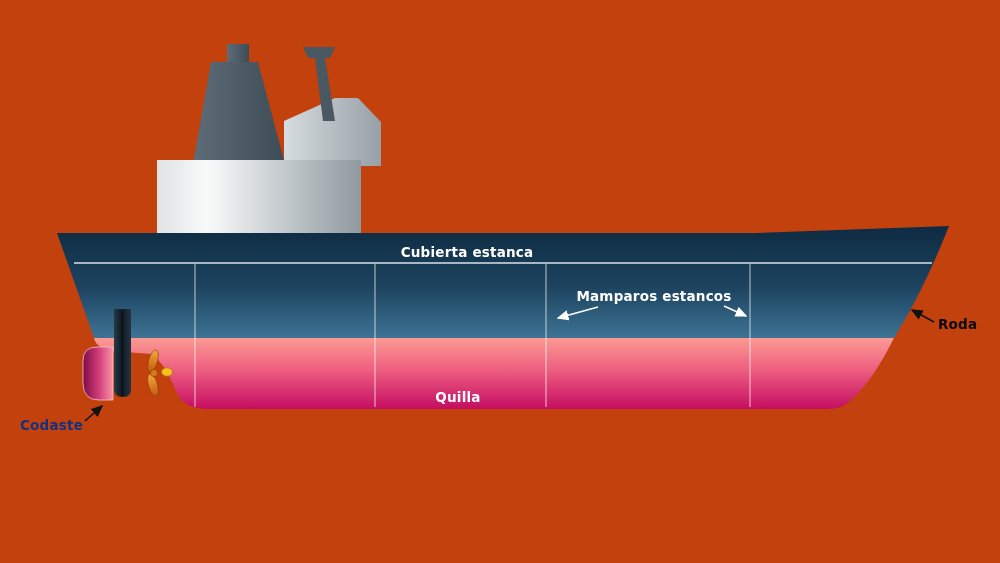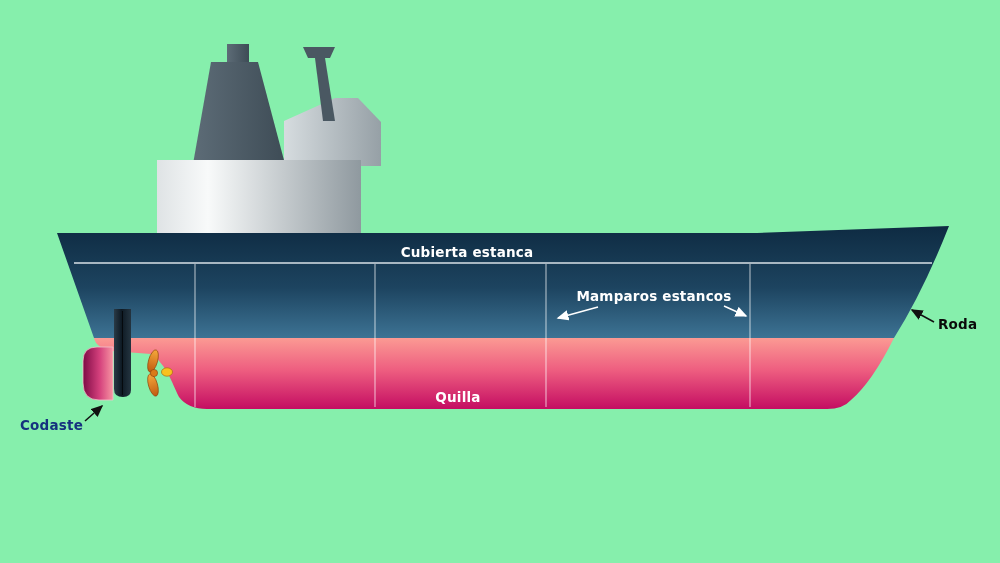--- a/index.html
+++ b/index.html
@@ -1,16 +1,16 @@
 <!DOCTYPE html>
 <html><head>
 <meta charset="utf-8">
 <style>
   html,body{margin:0;padding:0;background:#ffffff;}
-  .canvas{position:relative;width:1000px;height:563px;background:#86efac;overflow:hidden;font-family:"DejaVu Sans",sans-serif;}
+  .canvas{position:relative;width:1000px;height:563px;background:#c2410c;overflow:hidden;font-family:"DejaVu Sans",sans-serif;}
   svg{display:block;}
   .lbl{font-family:"DejaVu Sans","Liberation Sans",sans-serif;font-weight:bold;font-size:13.5px;letter-spacing:.2px;}
   .lbl-white{fill:#ffffff;}
   .lbl-black{fill:#0a0a0a;}
   .lbl-navy{fill:#15317e;}
   .arrow{fill:none;stroke-width:1.5;}
   .arrow-white{stroke:#ffffff;}
   .arrow-black{stroke:#111111;}
 </style>
 </head>

